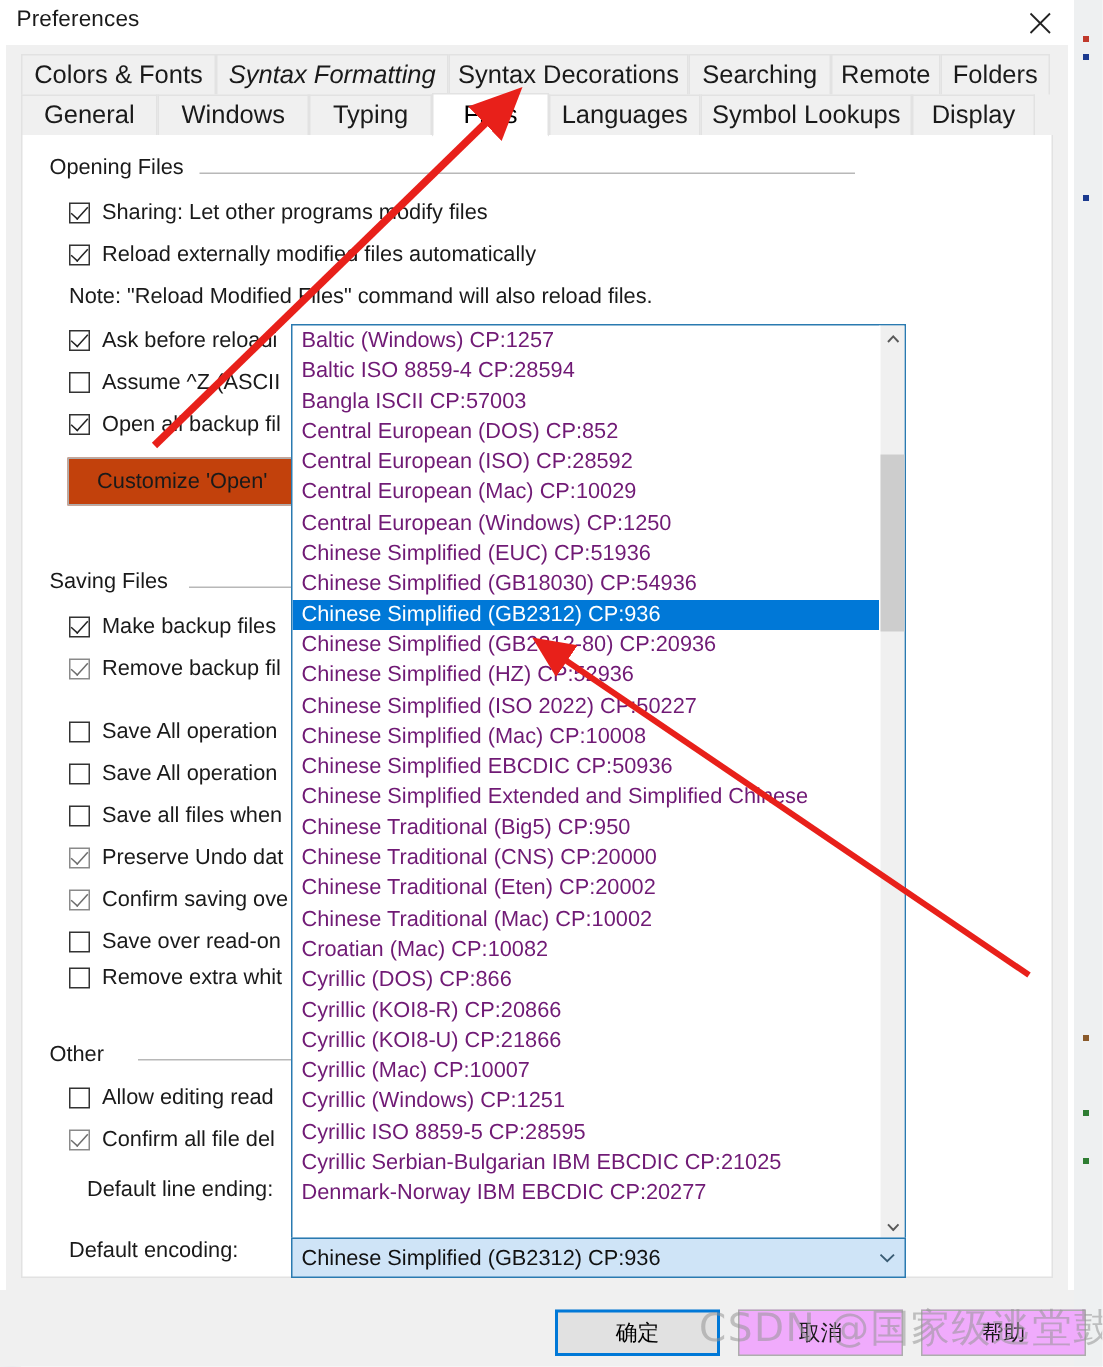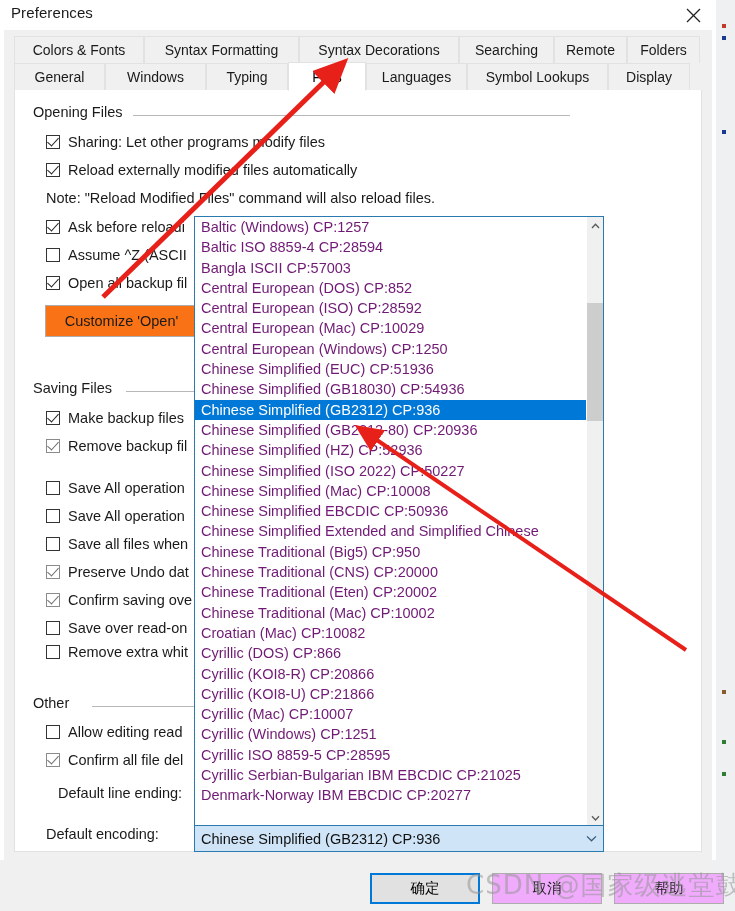--- a/index.html
+++ b/index.html
@@ -68,21 +68,21 @@
   }
   .tabrow.r1 { top: 0px; }
   .tabrow.r2 { top: 27px; }
   .tab {
     height: 27px;
     box-sizing: border-box;
     border: 1px solid #e2e2e2;
     border-bottom: none;
     background: #f0f0f0;
     color: #1a1a1a;
-    font-size: 14px;
+    font-size: 17px;
     display: flex; align-items: center; justify-content: center;
     padding: 0 10px;
     white-space: nowrap;
   }
   .tab.selected {
     background: #ffffff;
     border: 1px solid #e2e2e2;
     border-bottom: 1px solid #ffffff;
     color: #000;
     position: relative;
@@ -141,21 +141,21 @@
 
   .plainrow {
     position: absolute;
     font-size: 14.5px; color: #1a1a1a;
     white-space: nowrap;
   }
 
   
   .pushbtn {
     position: absolute;
-    background: #f97316;
+    background: #c2410c;
     border: 1px solid #adadad;
     box-sizing: border-box;
     font-size: 14.5px; color: #1a1a1a;
     display: flex; align-items: center; justify-content: center;
     white-space: nowrap;
   }
 
   
   .dd-popup {
     position: absolute;
@@ -300,21 +300,21 @@
 
     <div class="client"></div>
 
     <div class="tabpage"></div>
 
     <div class="tabstrip">
       <div class="tabrow r1">
         <div class="tab" style="width:130px;">
             <span>Colors &amp; Fonts</span>
           </div>
-        <div class="tab" style="width:155px;">
+        <div class="tab" style="width:155px;font-style:italic;">
             <span>Syntax Formatting</span>
           </div>
         <div class="tab" style="width:160px;">
             <span>Syntax Decorations</span>
           </div>
         <div class="tab" style="width:95px;">
             <span>Searching</span>
           </div>
         <div class="tab" style="width:73px;">
             <span>Remote</span>

